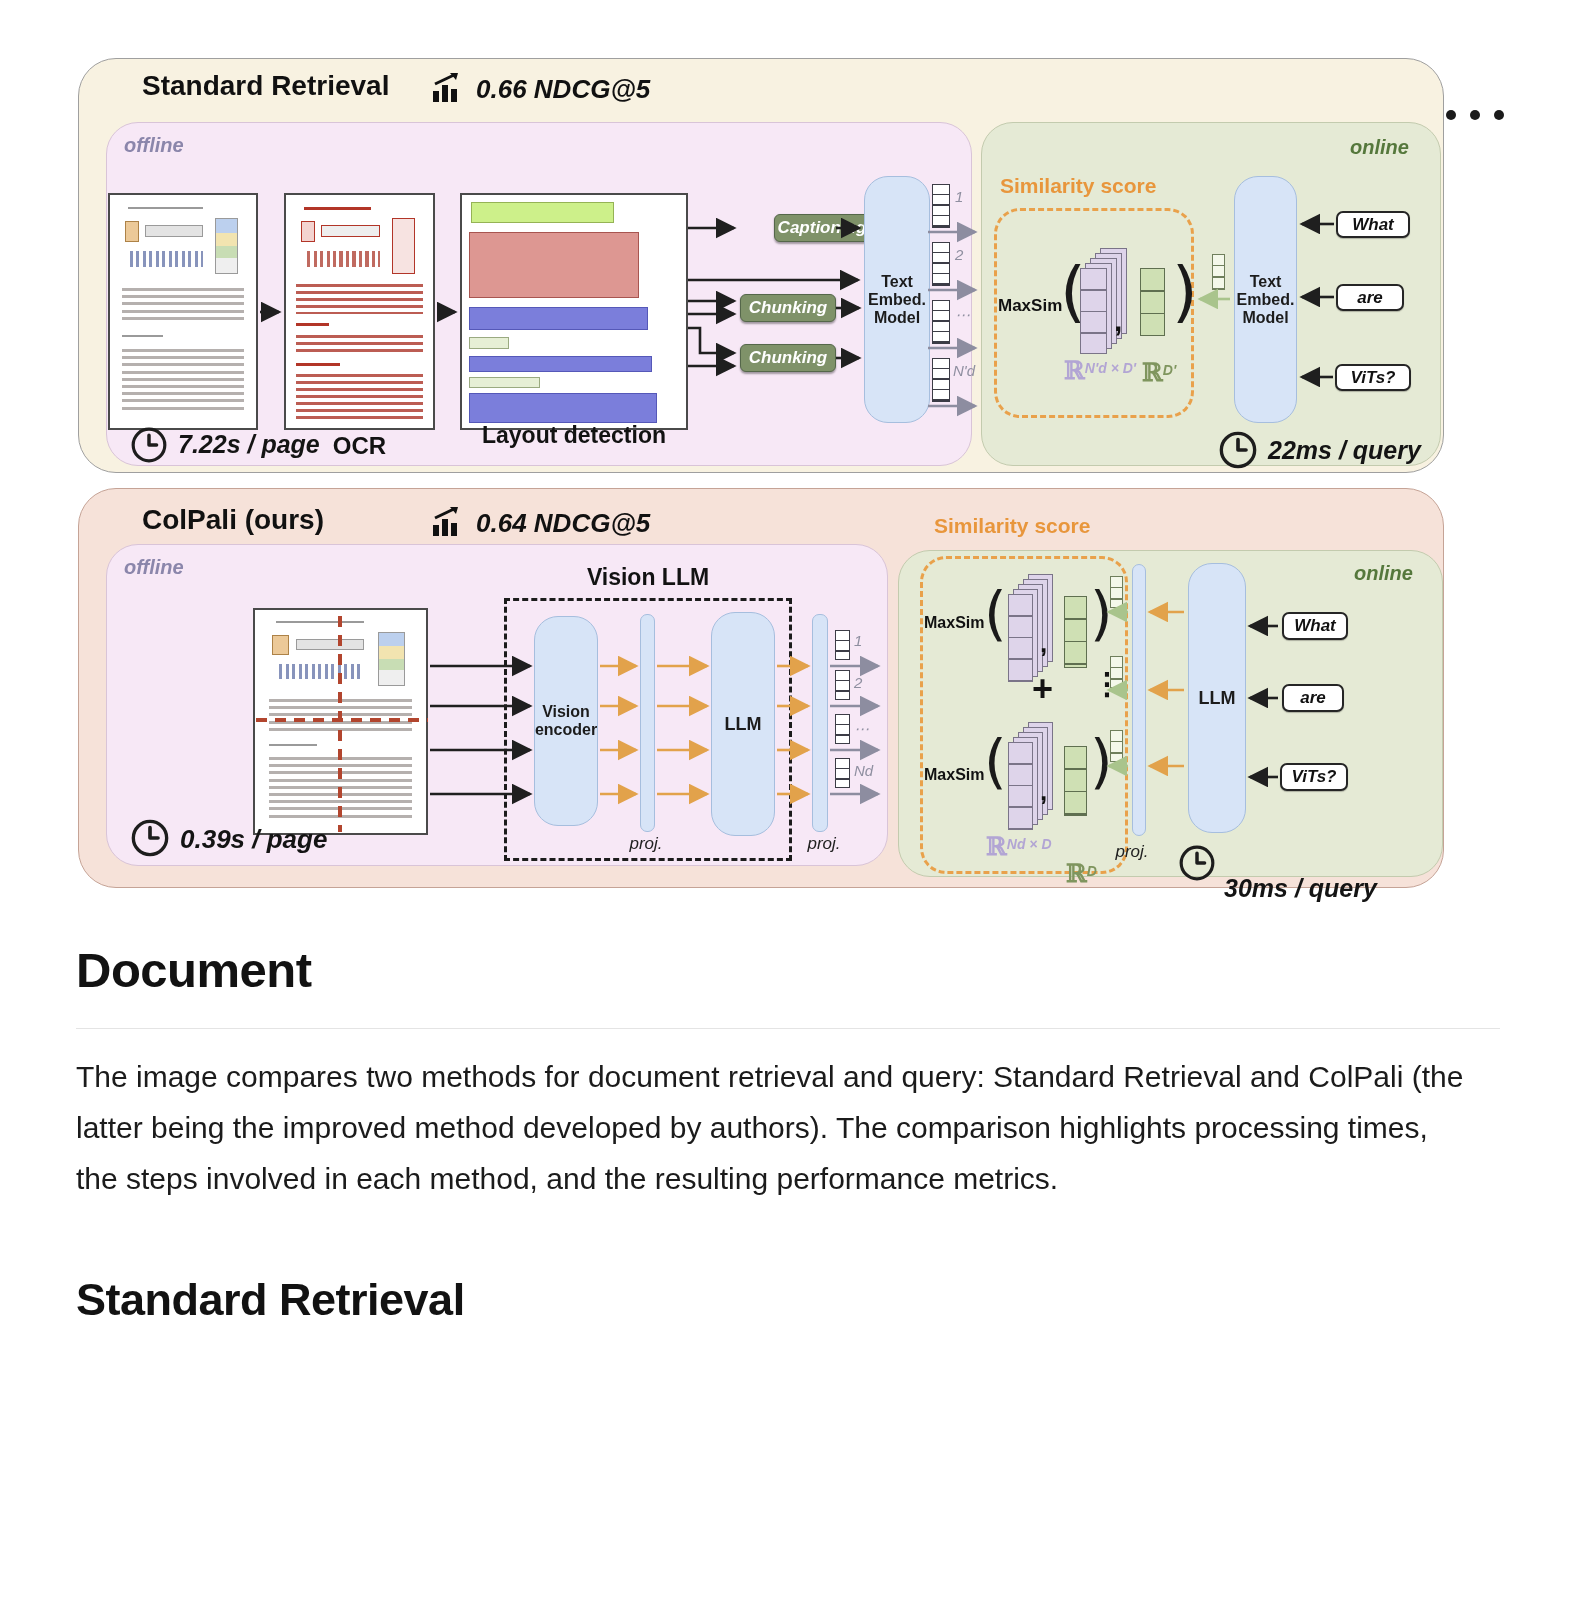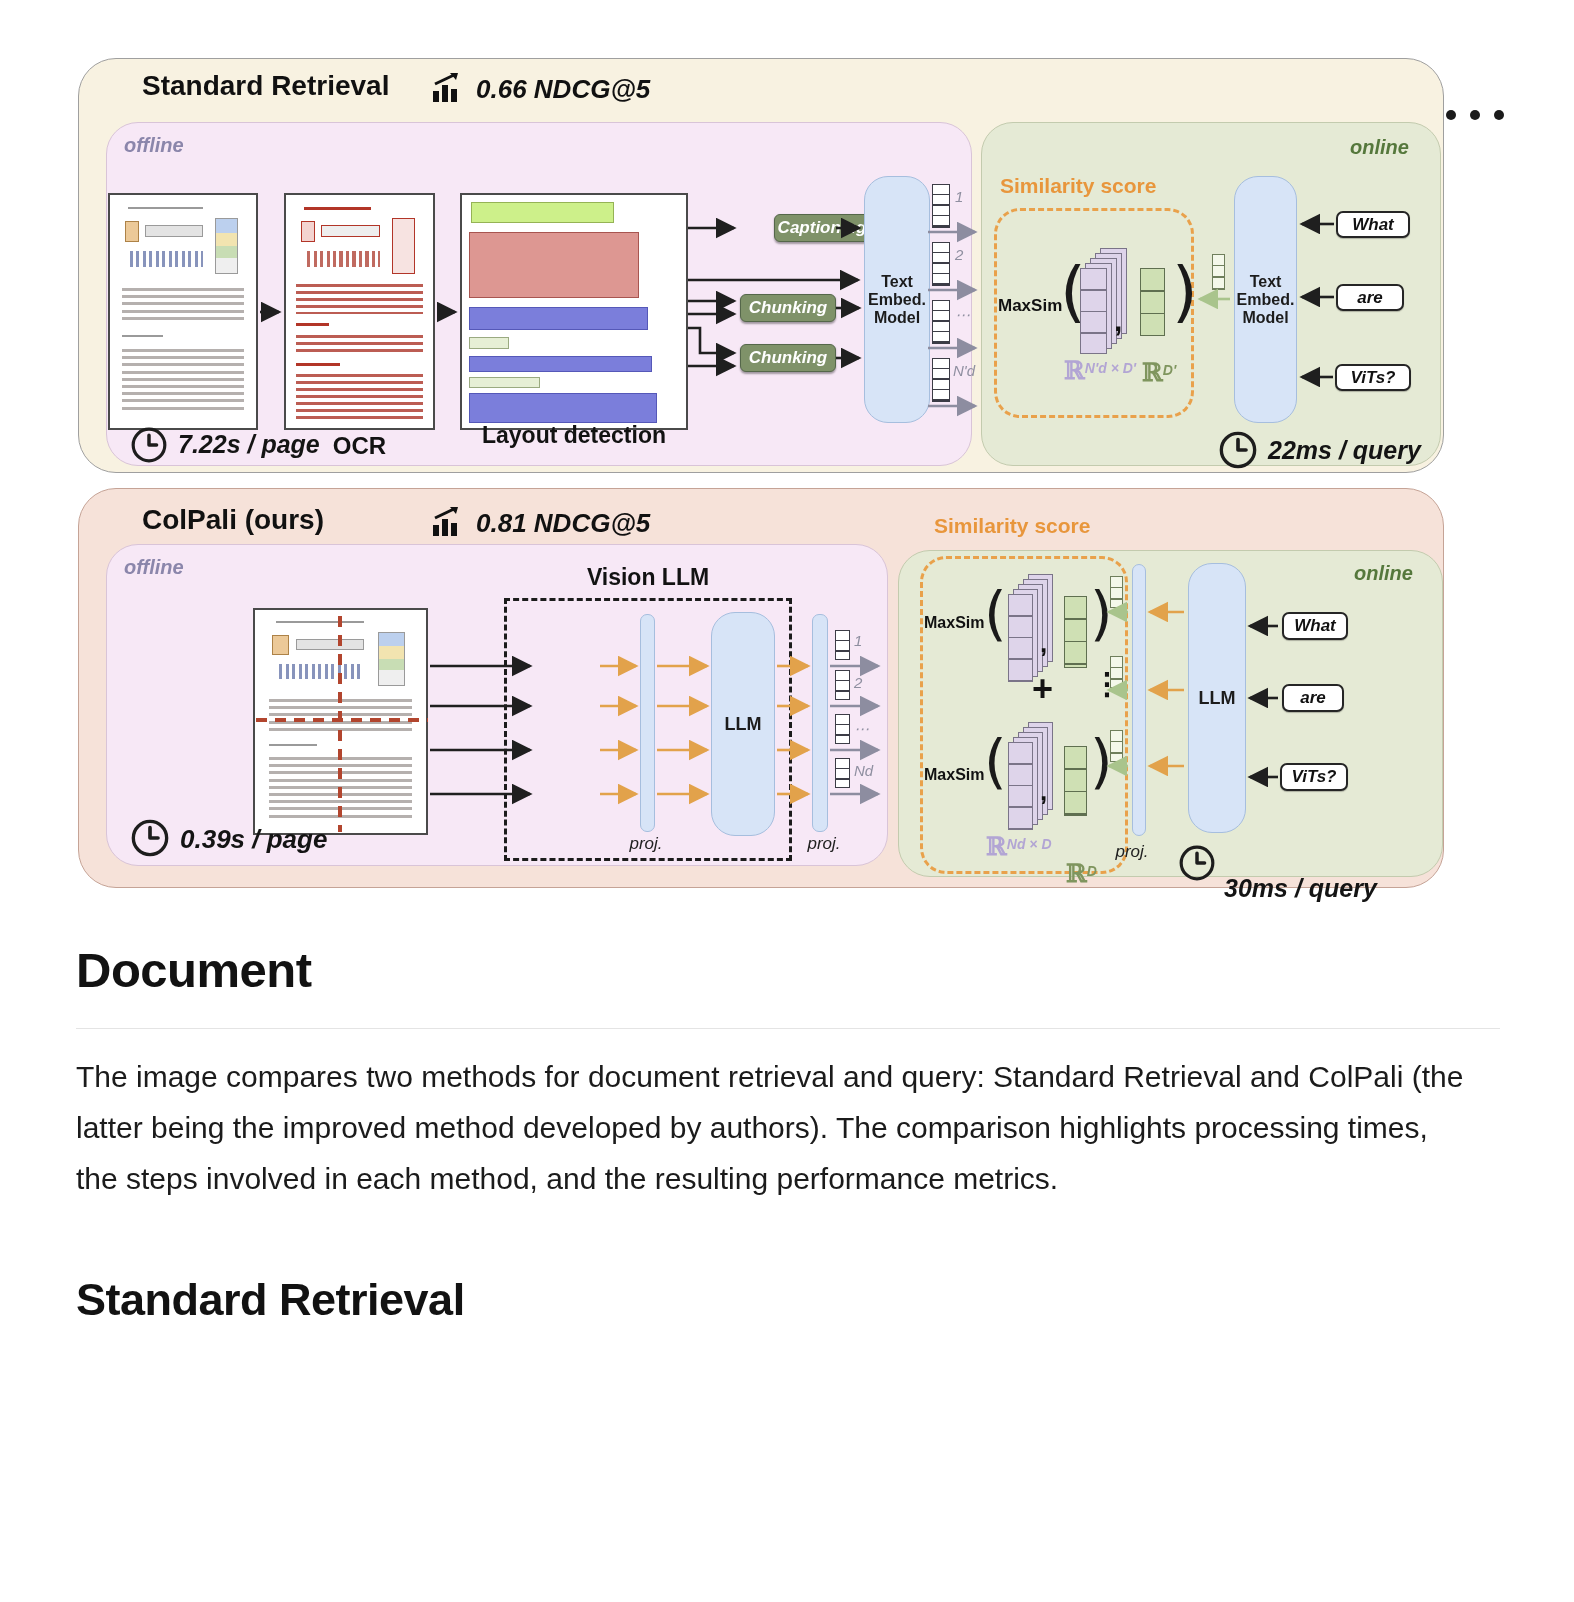--- a/index.html
+++ b/index.html
@@ -189,37 +189,38 @@
     <div class="a time" style="left:1190px;top:380px;">22ms / query</div>
 
     <div class="a rowtitle" style="left:64px;top:448px;">ColPali (ours)</div>
     <svg class="a" style="left:352px;top:450px;" width="36" height="32" viewBox="0 0 36 32">
       <rect x="3" y="19" width="6" height="11" fill="#111"></rect>
         <rect x="12" y="13" width="6" height="17" fill="#111"></rect>
         <rect x="21" y="17" width="6" height="13" fill="#111"></rect>
       <path d="M5 12 L24 3" stroke="#111" stroke-width="3" fill="none"></path>
         <path d="M20 1 L28 1 L26 8 Z" fill="#111"></path>
     </svg>
-    <div class="a metric" style="left:398px;top:452px;">0.81 NDCG@5</div>
+    <div class="a metric" style="left:398px;top:452px;">0.64 NDCG@5</div>
     <div class="a simt" style="left:856px;top:458px;">Similarity score</div>
     <div class="a offl" style="left:46px;top:500px;">offline</div>
     <div class="a onl" style="left:1276px;top:506px;">online</div>
 
     <div class="a doc" style="left:175px;top:552px;width:175px;height:227px;">
       <i class="ln" style="left:12%;top:5%;width:52%;height:2px;"></i>
       <i class="a" style="left:10%;top:11%;width:10%;height:9%;background:#ecc998;border:1px solid #ad8247;"></i>
       <i class="a" style="left:24%;top:13%;width:40%;height:5%;background:#e3e3e3;border:1px solid #9a9a9a;"></i>
       <i class="a" style="left:72%;top:10%;width:16%;height:24%;background:linear-gradient(180deg,#bcd0ee 0 25%,#f2e4b0 25% 50%,#c8ddb4 50% 72%,#efefef 72% 100%);border:1px solid #9a9a9a;"></i>
       <i class="a" style="left:14%;top:24%;width:50%;height:7%;background:repeating-linear-gradient(90deg,#8894bc 0 3px,transparent 3px 6.5px);"></i>
       <i class="stripes" style="left:8%;top:40%;width:84%;height:15%;"></i>
       <i class="ln" style="left:8%;top:60%;width:28%;height:2.5px;"></i>
       <i class="stripes" style="left:8%;top:66%;width:84%;height:28%;"></i>
     </div>
 
     <div class="a blkl" style="left:426px;top:508px;width:288px;text-align:center;font-size:23px;">Vision LLM</div>
+    <div class="a bluebox" style="left:456px;top:560px;width:64px;height:210px;font-size:16px;padding:0 1px;">Vision encoder</div>
     <div class="a bluebar" style="left:562px;top:558px;width:15px;height:218px;"></div>
     <div class="a bluebox" style="left:633px;top:556px;width:64px;height:224px;font-size:18px;">LLM</div>
     <div class="a bluebar" style="left:734px;top:558px;width:16px;height:218px;"></div>
     <div class="a" style="left:538px;top:778px;width:60px;text-align:center;font-size:17px;font-style:italic;color:#222;">proj.</div>
     <div class="a" style="left:716px;top:778px;width:60px;text-align:center;font-size:17px;font-style:italic;color:#222;">proj.</div>
 
     <div class="a vcell" style="left:757px;top:574px;width:15px;height:30px;"></div>
     <div class="a vcell" style="left:757px;top:614px;width:15px;height:30px;"></div>
     <div class="a vcell" style="left:757px;top:658px;width:15px;height:30px;"></div>
     <div class="a vcell" style="left:757px;top:702px;width:15px;height:30px;"></div>

